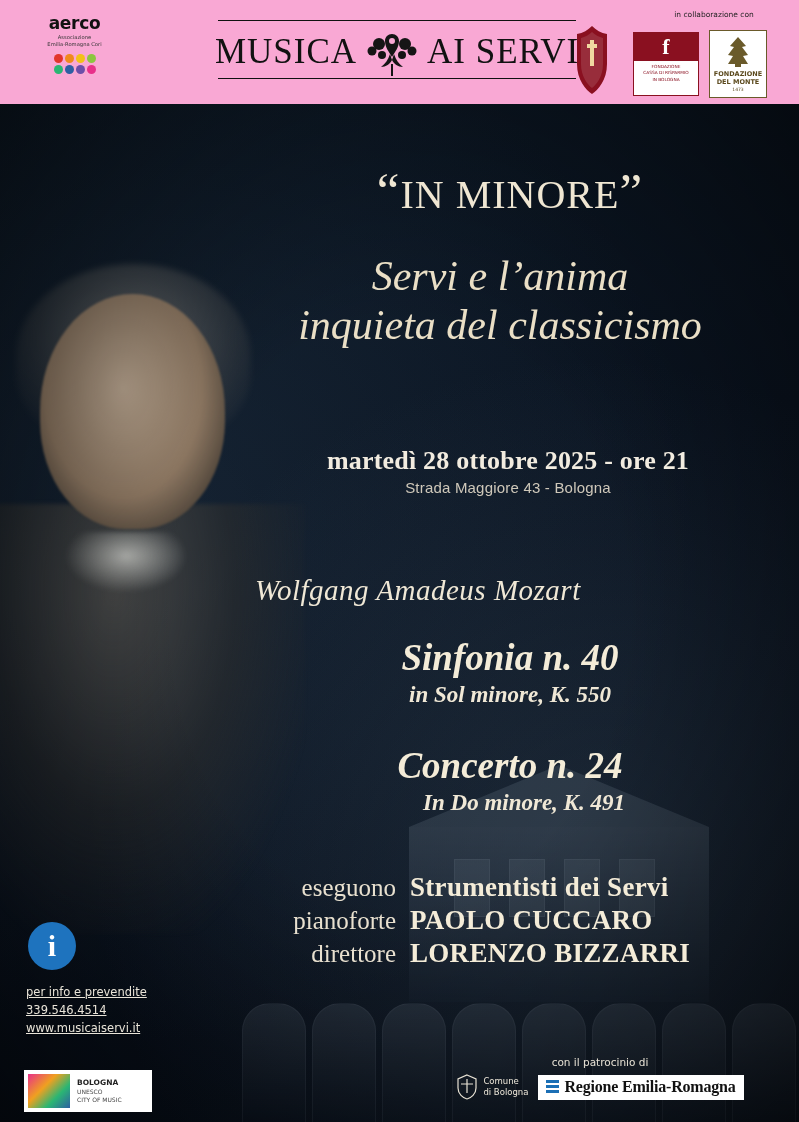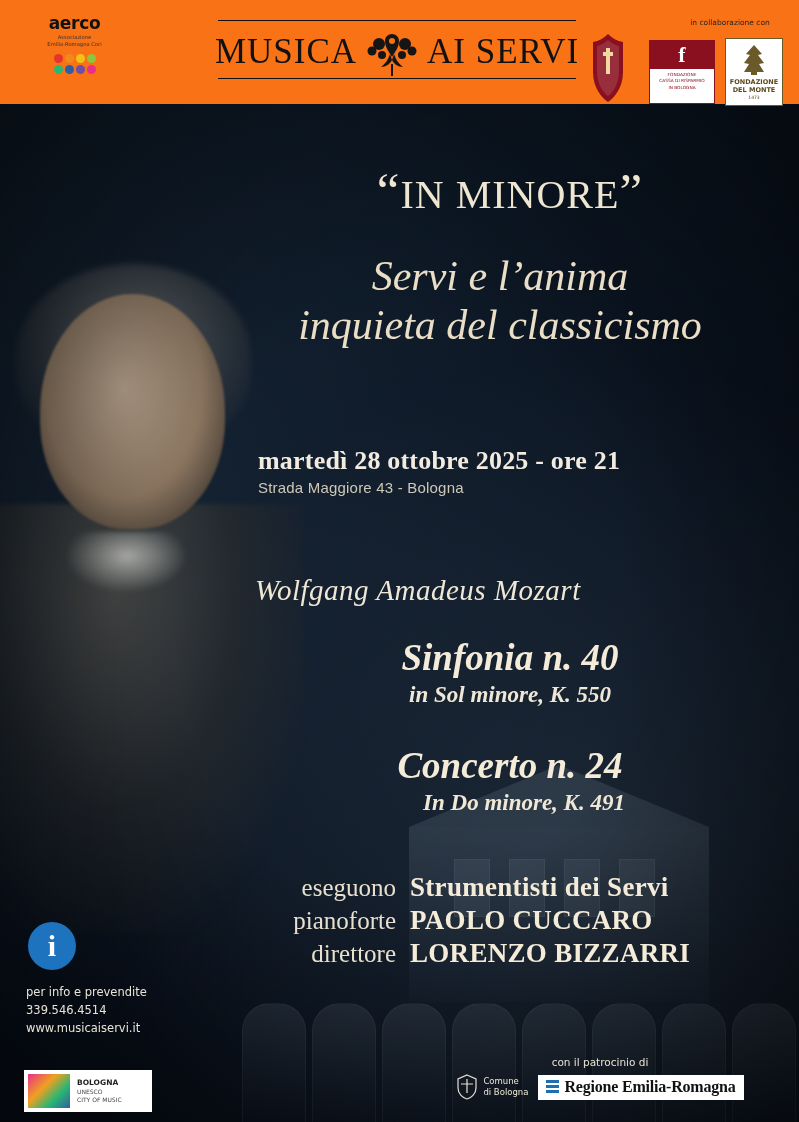--- a/index.html
+++ b/index.html
@@ -17,21 +17,21 @@
     overflow: hidden;
     background: #0a1420;
   }
 
   
   .topbar {
     position: absolute;
     left: 0; top: 0;
     width: 799px;
     height: 104px;
-    background: #f97316;
+    background: #f9a8d4;
     z-index: 20;
   }
   .topbar-inner {
     position: relative;
     width: 100%;
     height: 100%;
   }
 
   
   .aerco {
@@ -118,24 +118,23 @@
     left: 218px;
     top: 20px;
     width: 358px;
     height: 1px;
     background: #111;
   }
 
   
   .collab {
     position: absolute;
-    right: 8px; top: 6px;
+    right: 24px; top: 6px;
     width: 200px;
     height: 92px;
-    margin-top: 8px;
   }
   .collab-label {
     position: absolute;
     right: 6px; top: 4px;
     font-family: "DejaVu Sans", sans-serif;
     font-size: 7.5px;
     color: #222;
     width: 110px;
     text-align: center;
   }
@@ -341,21 +340,21 @@
     font-style: italic;
     color: #eadfc6;
     line-height: 1.16;
     font-size: 42px;
   }
   .datebox {
     position: absolute;
     left: 258px;
     top: 342px;
     width: 500px;
-    text-align: left;
+    text-align: center;
   }
   .date-line {
     font-family: "Liberation Serif", serif;
     font-weight: bold;
     font-size: 26px;
     color: #f2ece0;
     letter-spacing: 0.2px;
   }
   .venue-line {
     font-family: "Liberation Sans", sans-serif;
@@ -457,20 +456,21 @@
     justify-content: center;
   }
   .info-text {
     position: absolute;
     left: 26px;
     top: 880px;
     font-family: "DejaVu Sans", sans-serif;
     font-size: 11.5px;
     color: #e9e4d8;
     line-height: 1.55;
+    text-decoration: underline;
   }
 
   
   .bologna {
     position: absolute;
     left: 24px;
     top: 966px;
     width: 128px;
     height: 42px;
     background: #ffffff;

